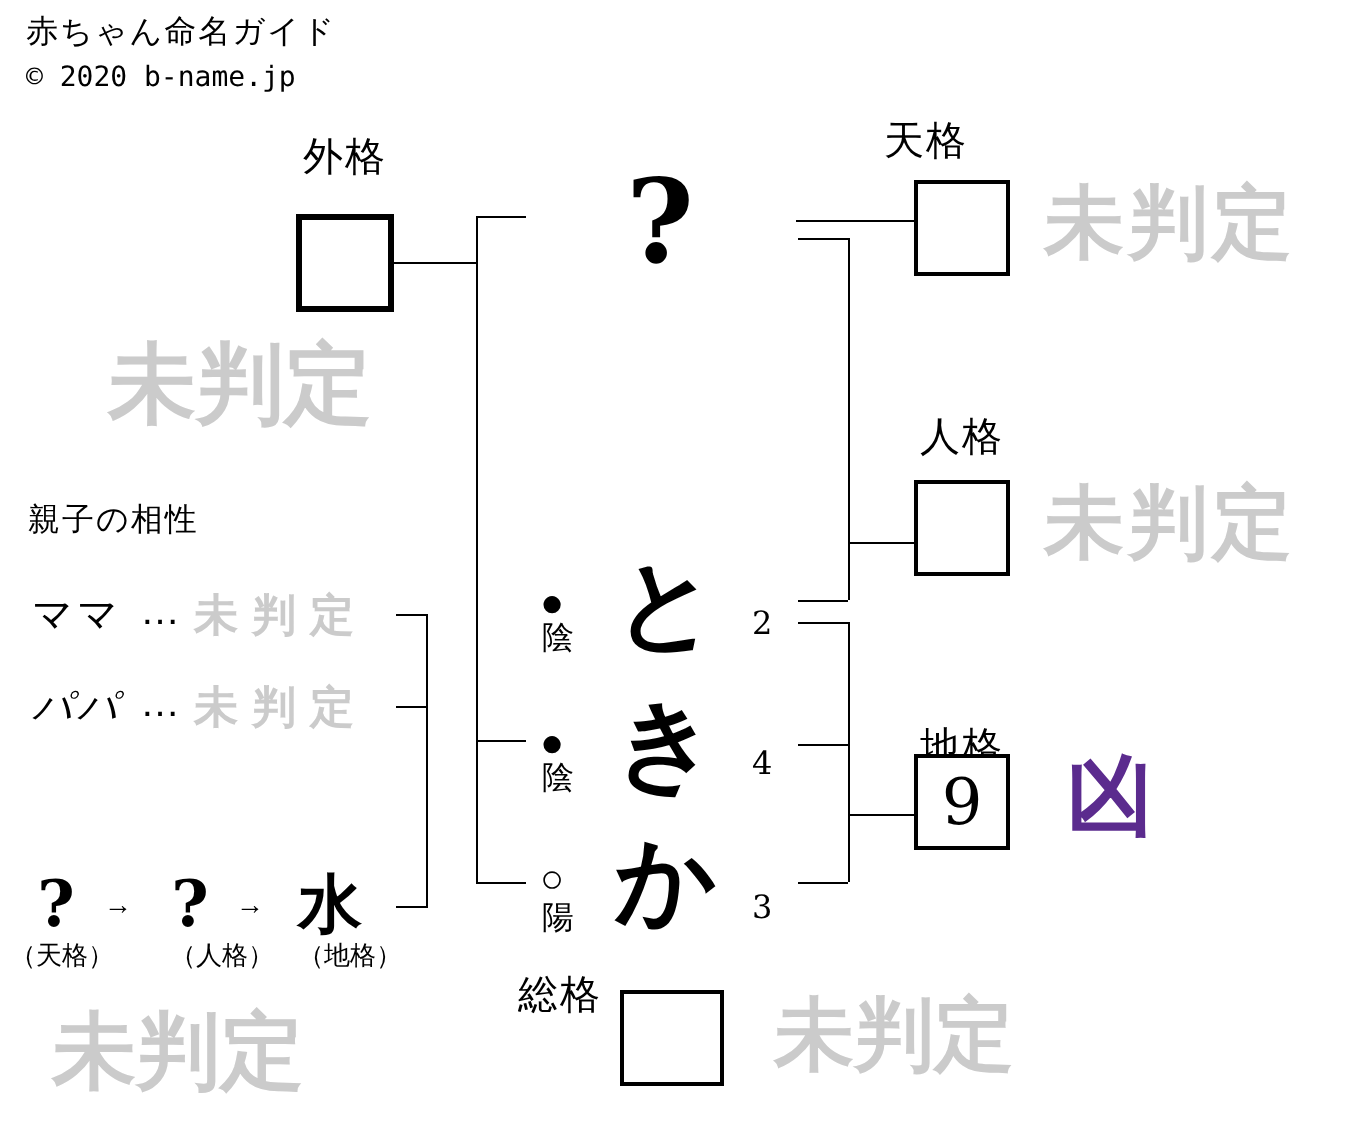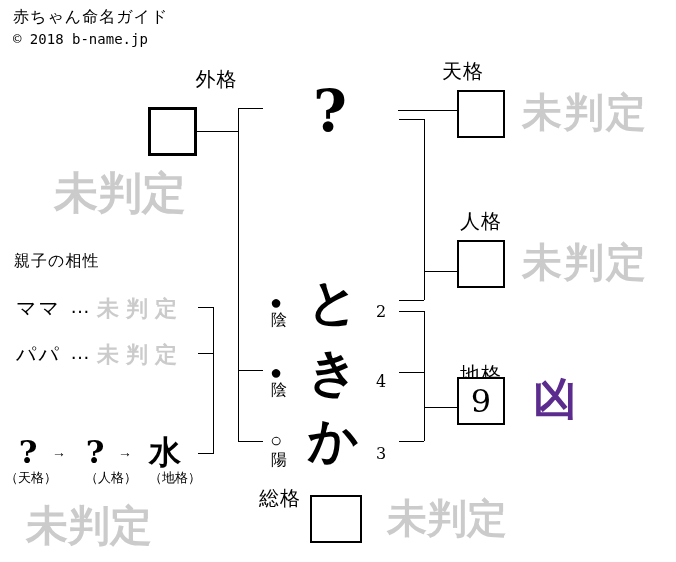--- a/index.html
+++ b/index.html
@@ -32,21 +32,21 @@
   .title{position:absolute;left:13px;top:7px;font-size:16px;letter-spacing:1px;line-height:1.2;}
   .copyright{position:absolute;left:13px;top:31px;font-size:14px;
              font-family:"DejaVu Sans Mono","Liberation Mono",monospace;line-height:1.2;}
 </style>
 </head>
 <body>
 
 <div id="stage">
 
   <div class="title">赤ちゃん命名ガイド</div>
-  <div class="copyright">© 2018 b-name.jp</div>
+  <div class="copyright">© 2020 b-name.jp</div>
 
   <div class="vl" style="left:238px;top:108px;height:333px;"></div>
   <div class="hl" style="left:238px;top:108px;width:25px;"></div>
   <div class="hl" style="left:197px;top:131px;width:41px;"></div>
   <div class="hl" style="left:238px;top:370px;width:25px;"></div>
   <div class="hl" style="left:238px;top:441px;width:25px;"></div>
 
   <div class="vl" style="left:213px;top:307px;height:147px;"></div>
   <div class="hl" style="left:198px;top:307px;width:15px;"></div>
   <div class="hl" style="left:198px;top:353px;width:15px;"></div>
@@ -58,33 +58,33 @@
   <div class="hl" style="left:399px;top:119px;width:25px;"></div>
   <div class="hl" style="left:399px;top:300px;width:25px;"></div>
   <div class="hl" style="left:424px;top:271px;width:33px;"></div>
 
   <div class="vl" style="left:424px;top:311px;height:130px;"></div>
   <div class="hl" style="left:399px;top:311px;width:25px;"></div>
   <div class="hl" style="left:399px;top:372px;width:25px;"></div>
   <div class="hl" style="left:399px;top:441px;width:25px;"></div>
   <div class="hl" style="left:424px;top:407px;width:33px;"></div>
 
-  <div class="klabel" style="left:148px;top:69px;width:49px;margin-left:44px;">外格</div>
+  <div class="klabel" style="left:148px;top:69px;width:49px;">外格</div>
   <div class="kbox" style="left:148px;top:107px;width:49px;height:49px;border-width:3px;">
       <span class="boxval"></span>
     </div>
   <div class="wm" style="left:54px;top:171px;font-size:44px;">未判定</div>
 
   <div class="klabel" style="left:439px;top:61px;width:48px;">天格</div>
   <div class="kbox" style="left:457px;top:90px;">
       <span class="boxval"></span>
     </div>
   <div class="wm" style="left:522px;top:92px;font-size:40px;letter-spacing:2px;">未判定</div>
 
-  <div class="klabel" style="left:457px;top:211px;width:48px;">人格</div>
+  <div class="klabel" style="left:457px;top:211px;width:48px;font-family:Liberation Mono, monospace;">人格</div>
   <div class="kbox" style="left:457px;top:240px;">
       <span class="boxval"></span>
     </div>
   <div class="wm" style="left:522px;top:242px;font-size:40px;letter-spacing:2px;">未判定</div>
 
   <div class="klabel" style="left:457px;top:364px;width:48px;">地格</div>
   <div class="kbox" style="left:457px;top:377px;">
       <span class="boxval">9</span>
     </div>
   <div class="kyou">凶</div>
@@ -111,21 +111,21 @@
   <span class="plabel" style="top:452px;">陽</span>
   <div class="nchar" style="left:300px;top:415px;">か</div>
   <span class="snum" style="top:446px;">3</span>
 
   <div class="heading" style="left:14px;top:251px;">親子の相性</div>
 
   <span class="crow-label" style="left:16px;top:298px;">ママ</span>
   <span class="crow-dots" style="left:70px;top:296px;">…</span>
   <div class="wm" style="left:97px;top:297px;font-size:22px;letter-spacing:7px;">未判定</div>
 
-  <span class="crow-label" style="left:16px;top:344px;">パパ</span>
+  <span class="crow-label" style="left:16px;top:344px;font-style:italic;">パパ</span>
   <span class="crow-dots" style="left:70px;top:342px;">…</span>
   <div class="wm" style="left:97px;top:343px;font-size:22px;letter-spacing:7px;">未判定</div>
 
 
   <div class="gel" style="left:4px;">?</div>
   <span class="garr" style="left:52px;">→</span>
   <div class="gel" style="left:71px;">?</div>
   <span class="garr" style="left:118px;">→</span>
   <div class="gel" style="left:141px;">水</div>
 

